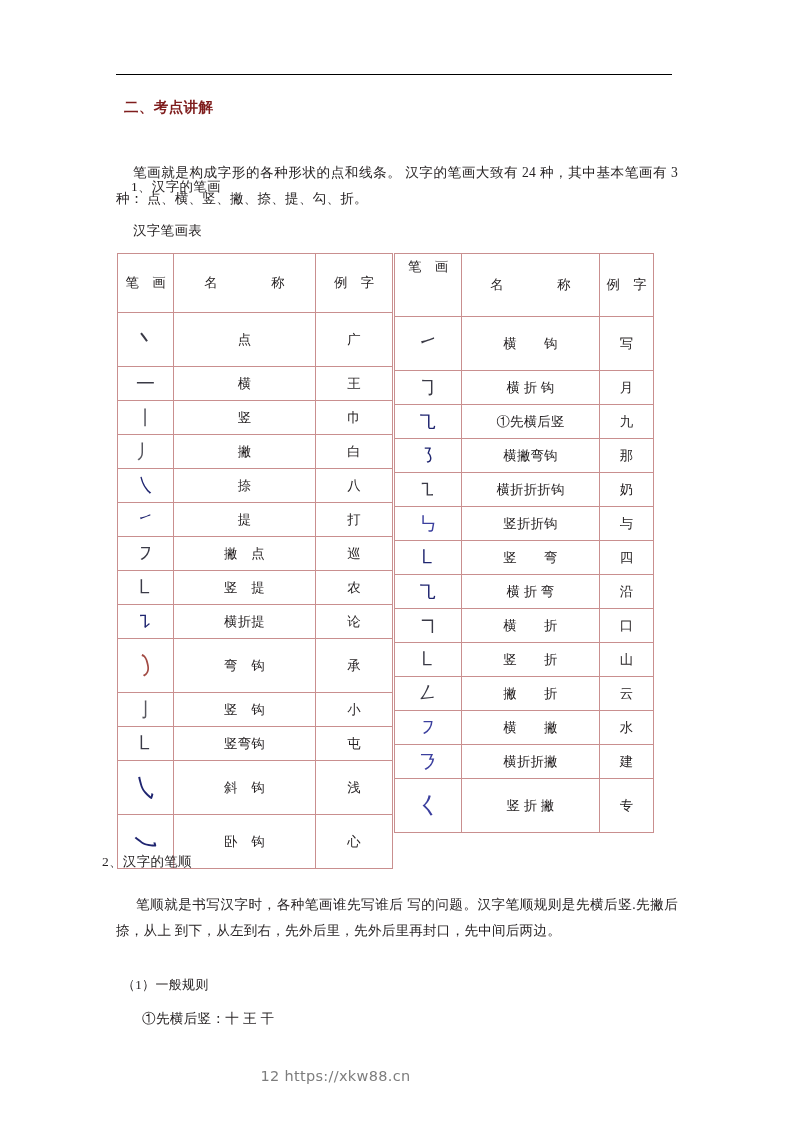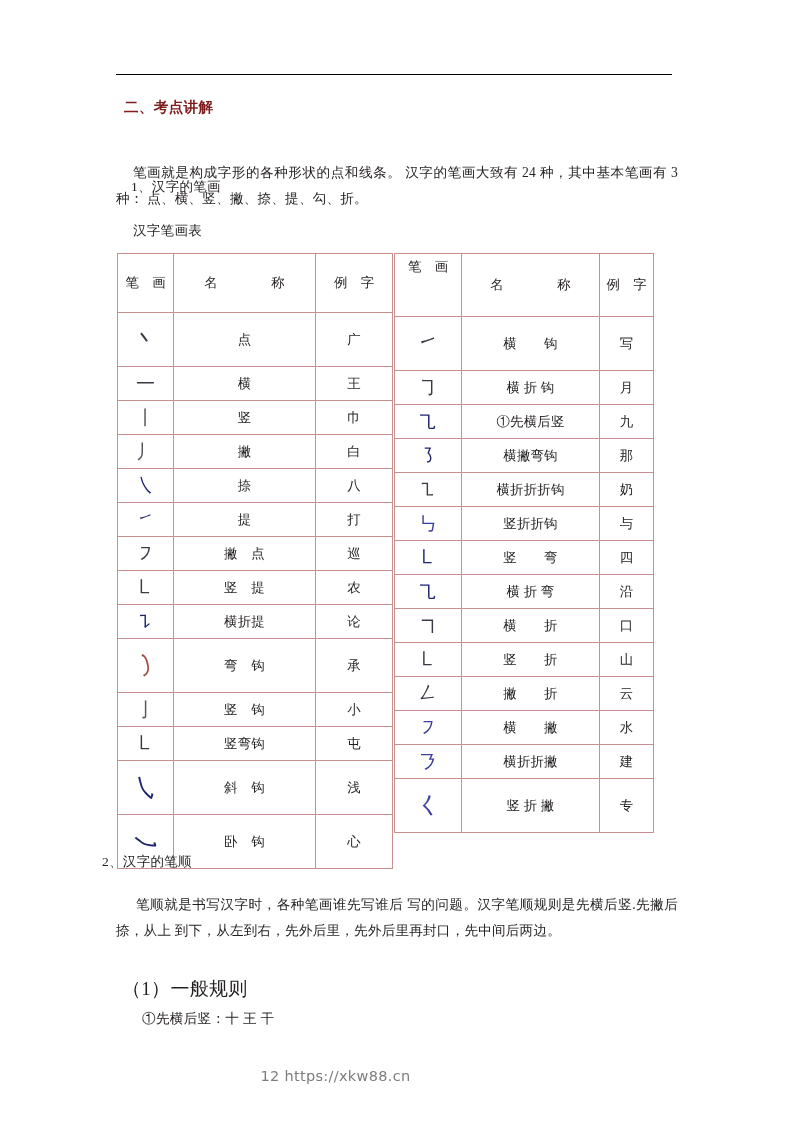--- a/index.html
+++ b/index.html
@@ -74,21 +74,21 @@
     left: 102px;
     top: 853px;
     font-size: 13.5px;
     letter-spacing: 0.3px;
   }
   .para.p-bishun { top: 884px; text-indent: 20px; margin-top: 8px; }
   .sub-title3 {
     position: absolute;
     left: 122px;
     top: 976px;
-    font-size: 19px;
+    font-size: 13px;
     letter-spacing: 0.3px;
   }
   .rule-line {
     position: absolute;
     left: 142px;
     top: 1010px;
     font-size: 13.6px;
     letter-spacing: 0.3px;
   }
 

